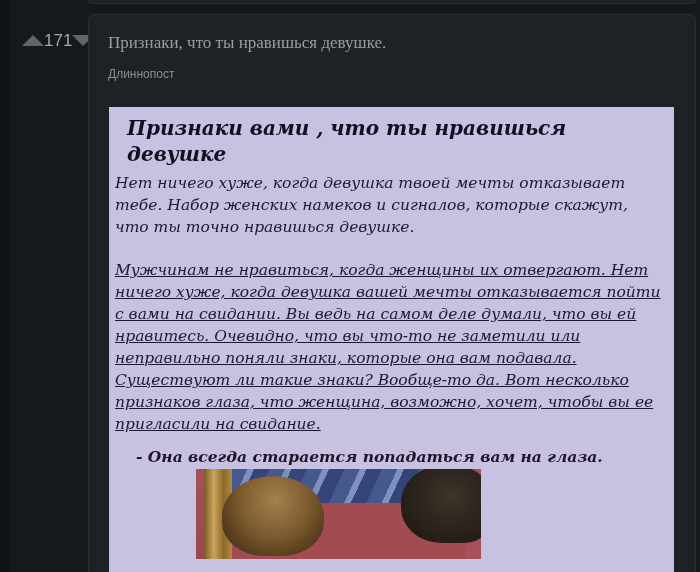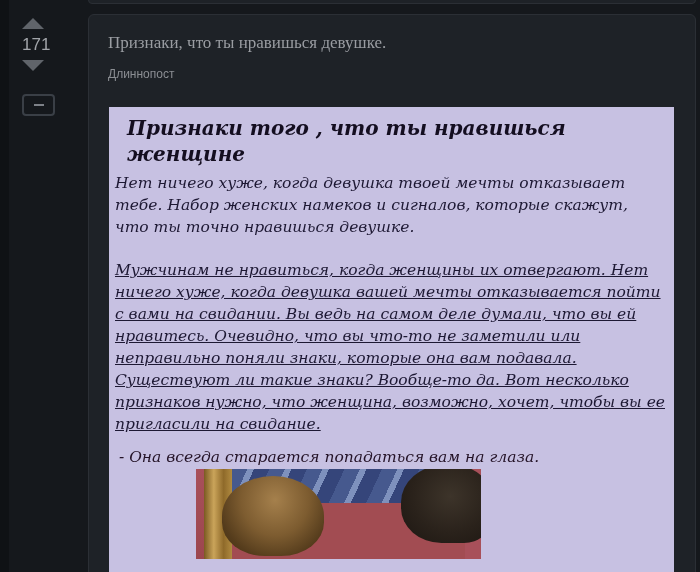--- a/index.html
+++ b/index.html
@@ -16,21 +16,21 @@
     background: #0f1215;
   }
   
   .prev-card {
     position: absolute; left: 88px; top: -8px; width: 608px; height: 12px;
     background: #1e2227; border: 1px solid #2b2f35; border-radius: 0 0 4px 4px;
   }
   
   .vote-col {
     position: absolute; left: 22px; top: 18px; width: 44px;
-    display: flex; flex-direction: column; 
+    display: flex; flex-direction: row; align-items: center;
   }
   .arrow-up {
     width: 0; height: 0; cursor: pointer;
     border-left: 11px solid transparent; border-right: 11px solid transparent;
     border-bottom: 11px solid #60646a;
   }
   .vote-count {
     margin: 7px 0 6px 0; color: #a2a5aa; font-size: 17px; line-height: 18px;
   }
   .arrow-down {
@@ -67,22 +67,22 @@
     font-family: "DejaVu Serif", serif; font-style: italic;
   }
   .article h1 {
     margin: 2px 0 5px 12px; color: #140e20;
     font-size: 20px; line-height: 26px; font-weight: bold; font-style: italic;
   }
   .article p { font-size: 15.5px; line-height: 22px; }
   .p-gap { margin-bottom: 21px; }
   .p-tight { margin-bottom: 0; text-decoration: underline; }
   .highlight-line {
-    margin: 11px 0 1px 0; padding-left: 4px;
-    font-weight: normal; font-size: 15.5px; line-height: 20px; color: #241327;
+    margin: 11px 0 1px 17px; padding-left: 4px;
+    font-weight: bold; font-size: 15.5px; line-height: 20px; color: #241327;
   }
   
   .photo {
     position: relative; margin-left: 81px; width: 285px; height: 90px;
     overflow: hidden; background: #a24c52; cursor: pointer;
   }
   .photo .wall-left {
     position: absolute; left: 0; top: 0; width: 10px; height: 100%;
     background: linear-gradient(180deg, #a8505a, #9c464e);
   }
@@ -122,24 +122,24 @@
   <button class="collapse-btn">
     <span class="collapse-dash"></span>
   </button>
 </div>
 
 <div class="card">
   <div class="post-title">Признаки, что ты нравишься девушке.</div>
   <div class="post-tag">Длиннопост</div>
 
   <div class="article">
-    <h1>Признаки того , что ты нравишься женщине</h1>
+    <h1>Признаки вами , что ты нравишься девушке</h1>
     <p class="p-gap">Нет ничего хуже, когда девушка твоей мечты отказывает тебе. Набор женских намеков и сигналов, которые скажут, что ты точно нравишься девушке.</p>
     <p class="p-tight">Мужчинам не нравиться, когда женщины их отвергают. Нет ничего хуже, когда девушка вашей мечты отказывается пойти с вами на свидании. Вы ведь на самом деле думали, что вы ей нравитесь. Очевидно, что вы что-то не заметили или неправильно поняли знаки, которые она вам подавала.</p>
-    <p class="p-tight">Существуют ли такие знаки? Вообще-то да. Вот несколько признаков нужно, что женщина, возможно, хочет, чтобы вы ее пригласили на свидание.</p>
+    <p class="p-tight">Существуют ли такие знаки? Вообще-то да. Вот несколько признаков глаза, что женщина, возможно, хочет, чтобы вы ее пригласили на свидание.</p>
     <p class="highlight-line">- Она всегда старается попадаться вам на глаза.</p>
 
     <div class="photo">
       <div class="wall-left"></div>
       <div class="frame-left"></div>
       <div class="painting"></div>
 
       <div class="wall-right"></div>
       <div class="woman-head"></div>
       <div class="man-head"></div>

